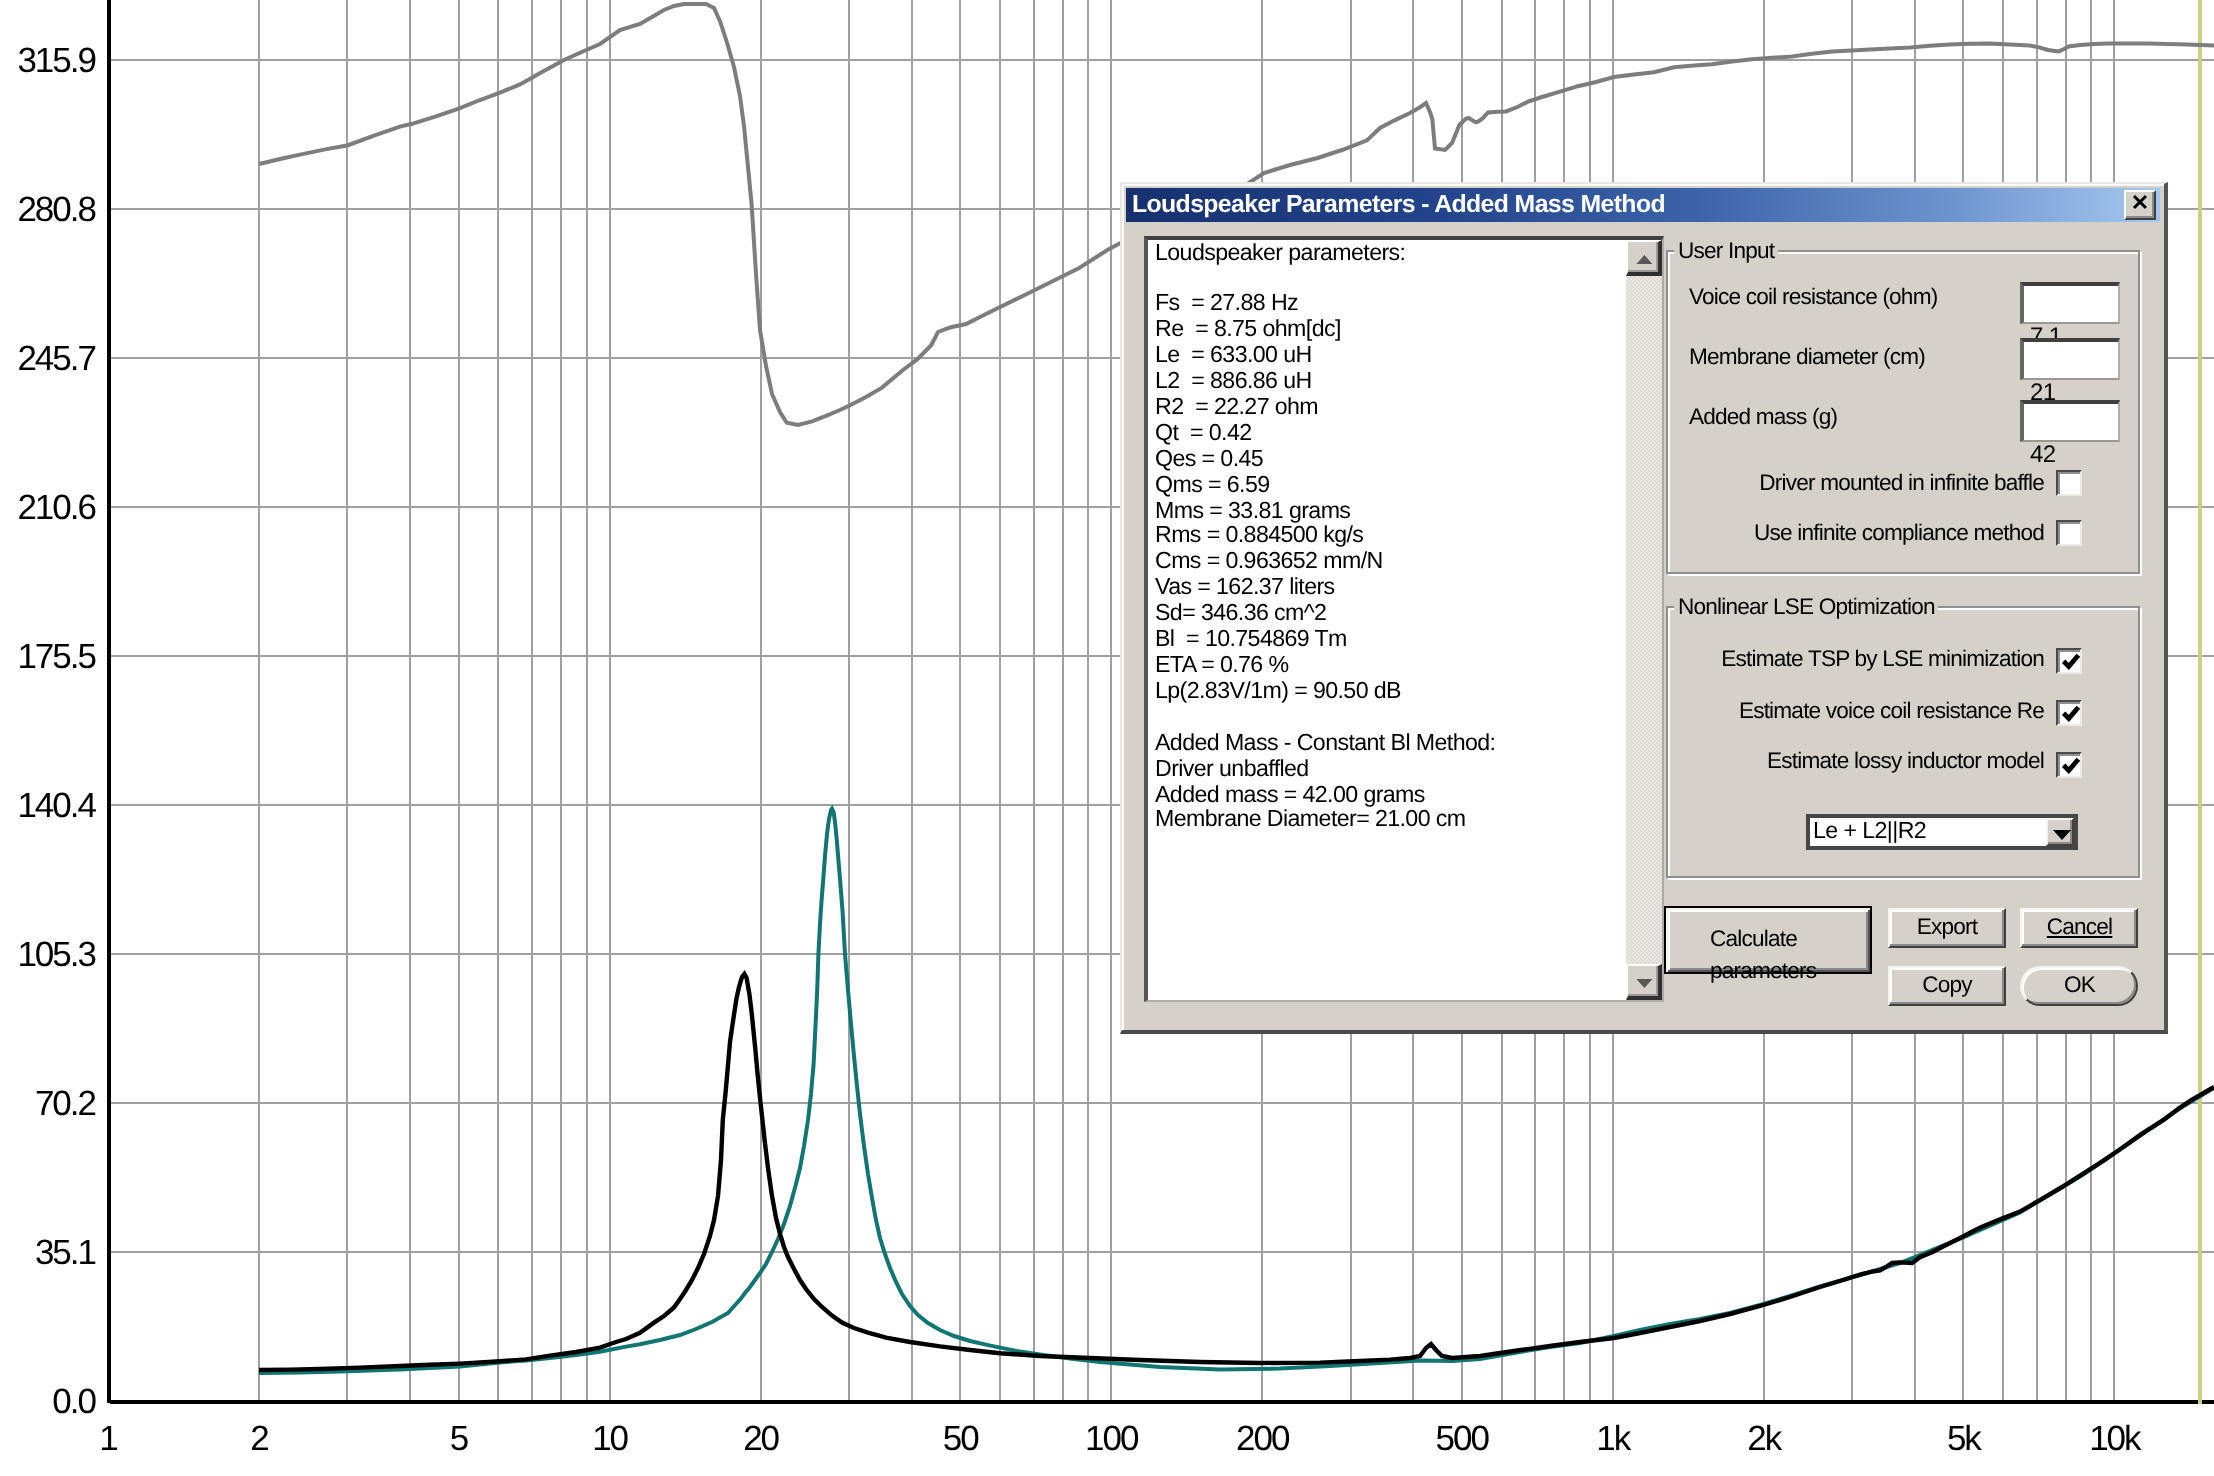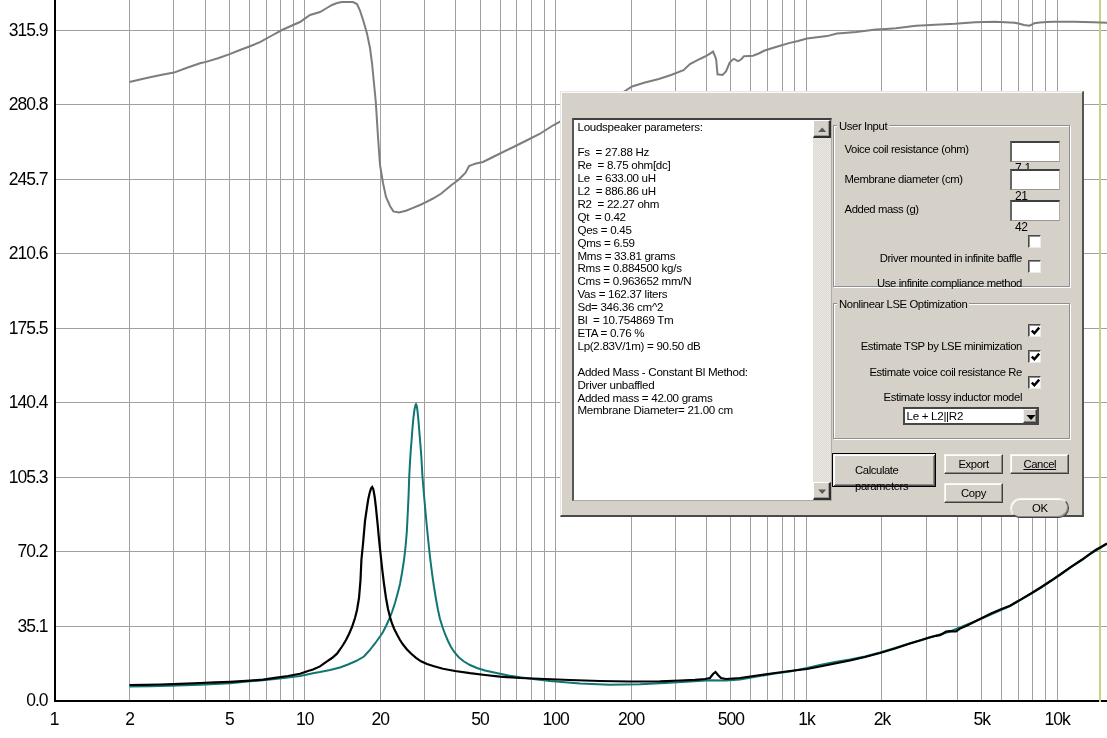--- a/index.html
+++ b/index.html
@@ -17,30 +17,30 @@
 .sbtn{position:absolute;left:0;width:18px;height:18px;background:#d5d1c9;border-top:1px solid #fff;border-left:1px solid #fff;border-right:2px solid #303030;border-bottom:2px solid #303030;box-shadow:inset -1px -1px 0 #9a9a9a;}
 .sbtn svg{position:absolute;left:3px;top:4px;}
 .grp{position:absolute;left:272px;width:237px;border:1px solid #8f8f8f;box-shadow:inset 1px 1px 0 #fff, 1px 1px 0 #fff;}
 .glab{position:absolute;left:3px;top:-6px;background:#d5d1c9;padding:0 2px;font-size:11.3px;letter-spacing:-0.4px;line-height:12px;}
 #grp1{top:33px;height:162px;}
 #grp2{top:210.5px;height:136px;}
 .flab{position:absolute;left:283.5px;font-size:11.3px;letter-spacing:-0.4px;color:#000;white-space:nowrap;}
 .inp{position:absolute;left:449px;width:50px;height:19.5px;background:#fff;border-top:2px solid #404040;border-left:2px solid #666;border-right:1px solid #b0aea7;border-bottom:1px solid #9a978f;font-size:12px;letter-spacing:-0.3px;line-height:14px;padding-left:3px;padding-top:18px;}
 .cb{position:absolute;left:466.5px;width:13px;height:13px;background:#fff;border-top:1px solid #4a4a4a;border-left:1px solid #4a4a4a;border-right:1px solid #eceae5;border-bottom:1px solid #eceae5;box-shadow:inset 1px 1px 0 #8f8f8f;}
 .cb svg{position:absolute;left:1px;top:1px;}
-.rlab{position:absolute;font-size:11.3px;letter-spacing:-0.4px;color:#000;white-space:nowrap;right:60px;text-align:center;margin-top:16px;}
+.rlab{position:absolute;font-size:11.3px;letter-spacing:-0.4px;color:#000;white-space:nowrap;right:60px;text-align:center;}
 #combo{position:absolute;left:341.5px;top:314.7px;width:136.5px;height:18px;background:#fff;border:2px solid #464646;font-size:11.6px;letter-spacing:-0.3px;line-height:13px;padding-left:2px;}
 #combobtn{position:absolute;right:0;top:0;width:14px;height:14px;background:#d5d1c9;border-top:1px solid #f4f3f0;border-left:1px solid #f4f3f0;border-right:1px solid #404040;border-bottom:1px solid #404040;box-shadow:inset -1px -1px 0 #8a8a8a;}
 #combobtn svg{position:absolute;left:2px;top:4px;}
 .btn{position:absolute;background:#d5d1c9;border-top:1px solid #f4f3f0;border-left:1px solid #f4f3f0;border-right:1px solid #404040;border-bottom:1px solid #404040;box-shadow:inset -1px -1px 0 #8a8a8a, inset 1px 1px 0 #fff;font-size:11.3px;letter-spacing:-0.4px;text-align:center;color:#000;}
 #calc{left:271px;top:360.8px;width:104px;height:34px;text-align:left;padding-left:22px;border:1px solid #000;box-shadow:inset 1px 1px 0 #f4f3f0, inset -1px -1px 0 #555, inset 2px 2px 0 #fff, inset -2px -2px 0 #8a8a8a;line-height:15.8px;padding-top:9px;}
 #bexport{left:383px;top:362px;width:59px;height:20px;line-height:18px;}
 #bcancel{left:449.3px;top:362px;width:59px;height:20px;line-height:18px;text-decoration:underline;}
 #bcopy{left:383px;top:391px;width:59px;height:20px;line-height:18px;}
-#bok{left:449.3px;top:406px;width:59px;height:20px;line-height:18px;border-radius:10px;}
+#bok{left:449.3px;top:391px;width:59px;height:20px;line-height:18px;border-radius:10px;}
 </style>
 </head>
 <body>
 <svg width="1107" height="738" viewBox="0 0 1107 738" style="position:absolute;left:0;top:0" shape-rendering="crispEdges">
 <rect width="1107" height="738" fill="#ffffff"></rect>
 <g stroke="#a0a0a0" stroke-width="1">
       <line x1="129.5" y1="0" x2="129.5" y2="700"></line>
       <line x1="173.7" y1="0" x2="173.7" y2="700"></line>
       <line x1="205.0" y1="0" x2="205.0" y2="700"></line>
       <line x1="229.3" y1="0" x2="229.3" y2="700"></line>
@@ -114,20 +114,21 @@
       <text x="555.6" y="725" text-anchor="middle">100</text>
       <text x="631.1" y="725" text-anchor="middle">200</text>
       <text x="730.9" y="725" text-anchor="middle">500</text>
       <text x="806.4" y="725" text-anchor="middle">1k</text>
       <text x="881.9" y="725" text-anchor="middle">2k</text>
       <text x="981.7" y="725" text-anchor="middle">5k</text>
       <text x="1057.2" y="725" text-anchor="middle">10k</text>
     </g>
 </svg>
 <div id="dlg">
+ <div id="title">Loudspeaker Parameters - Added Mass Method<div id="xbtn">✕</div></div>
  <div id="panel">
   <div id="ptext">Loudspeaker parameters:
 
 Fs  = 27.88 Hz
 Re  = 8.75 ohm[dc]
 Le  = 633.00 uH
 L2  = 886.86 uH
 R2  = 22.27 ohm
 Qt  = 0.42
 Qes = 0.45

